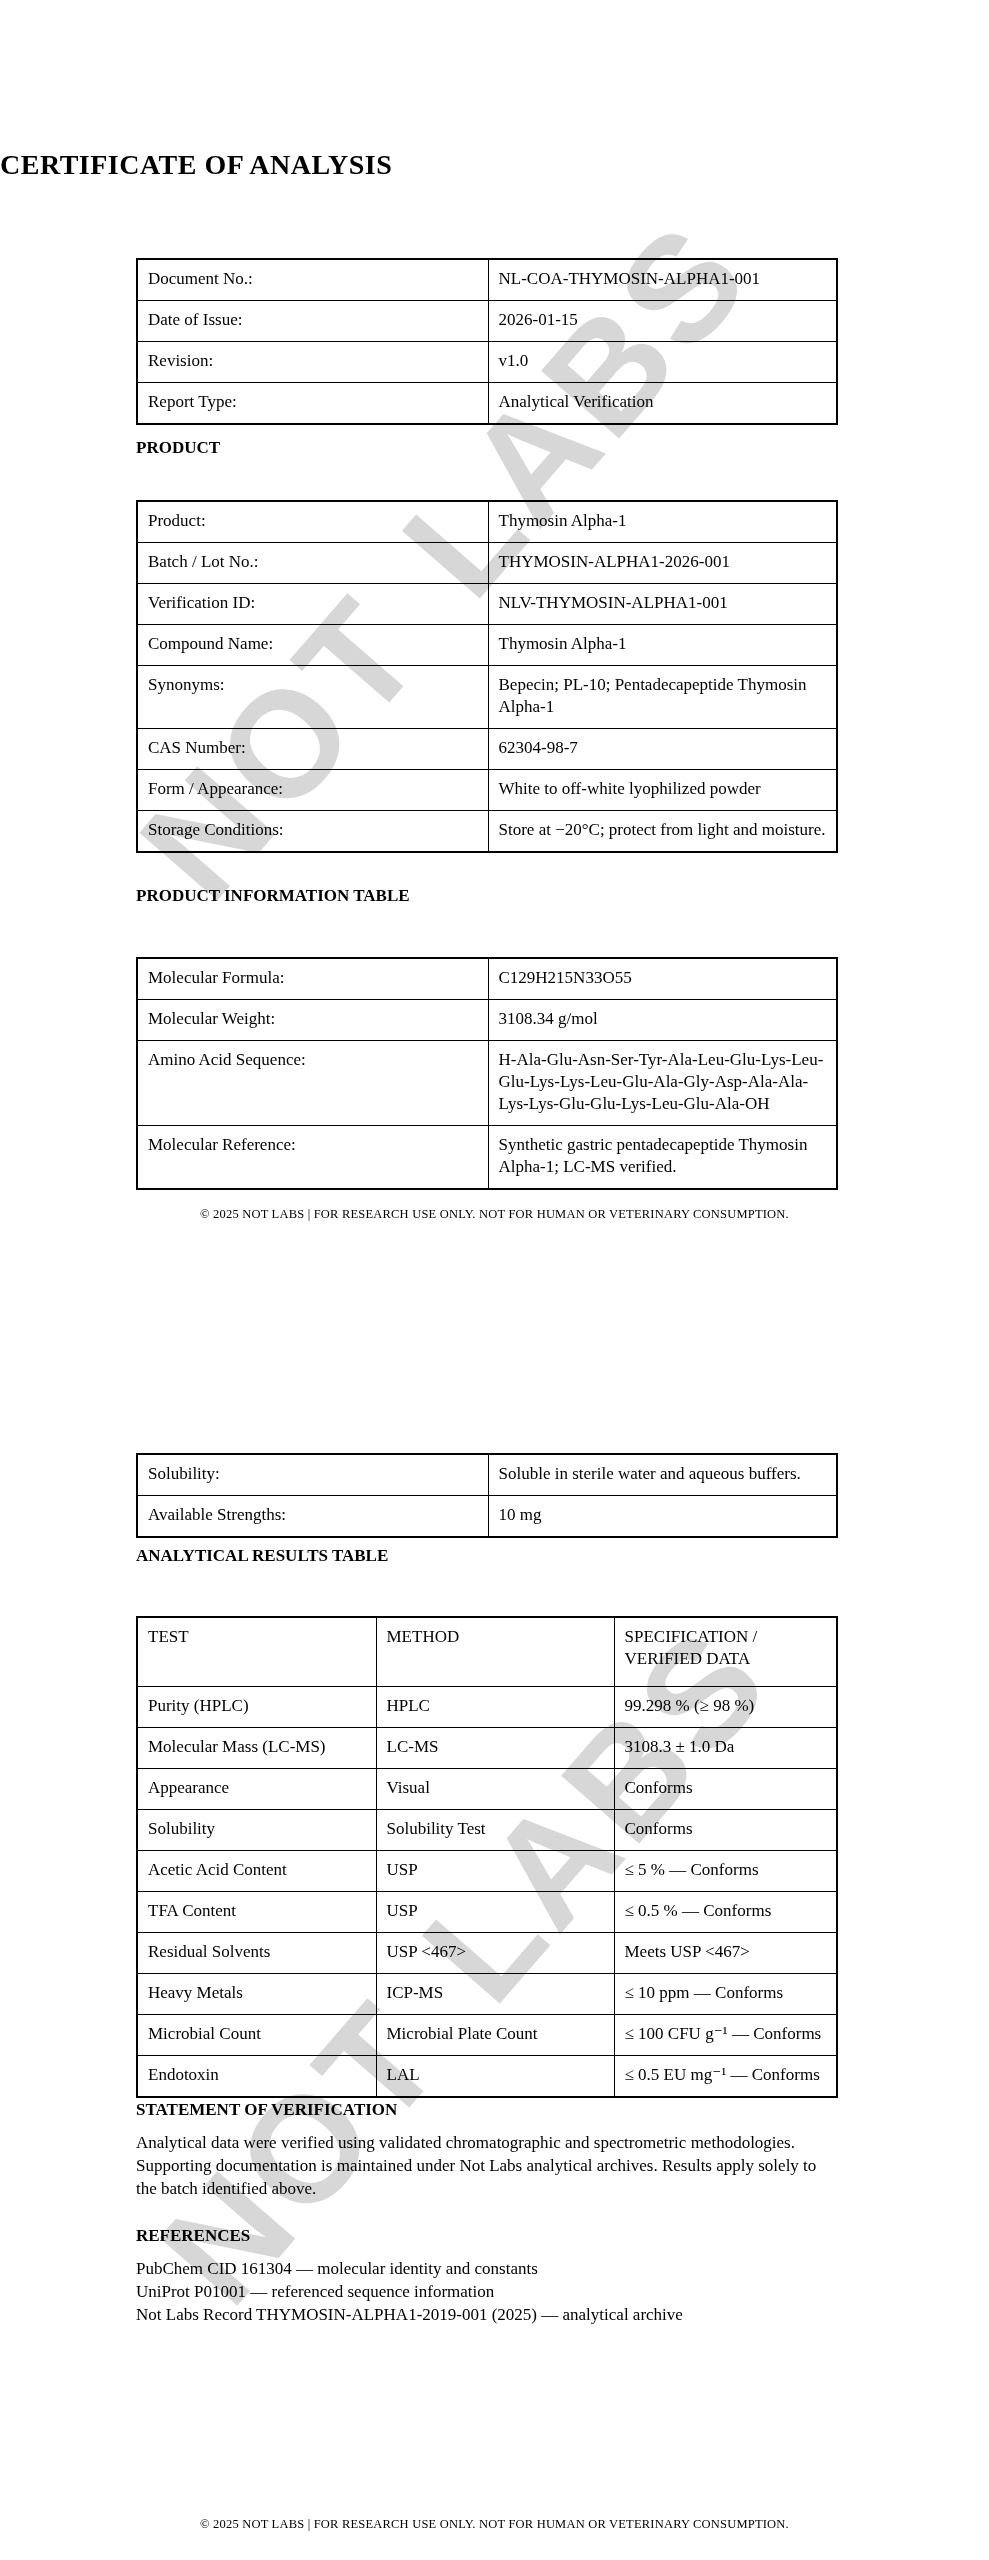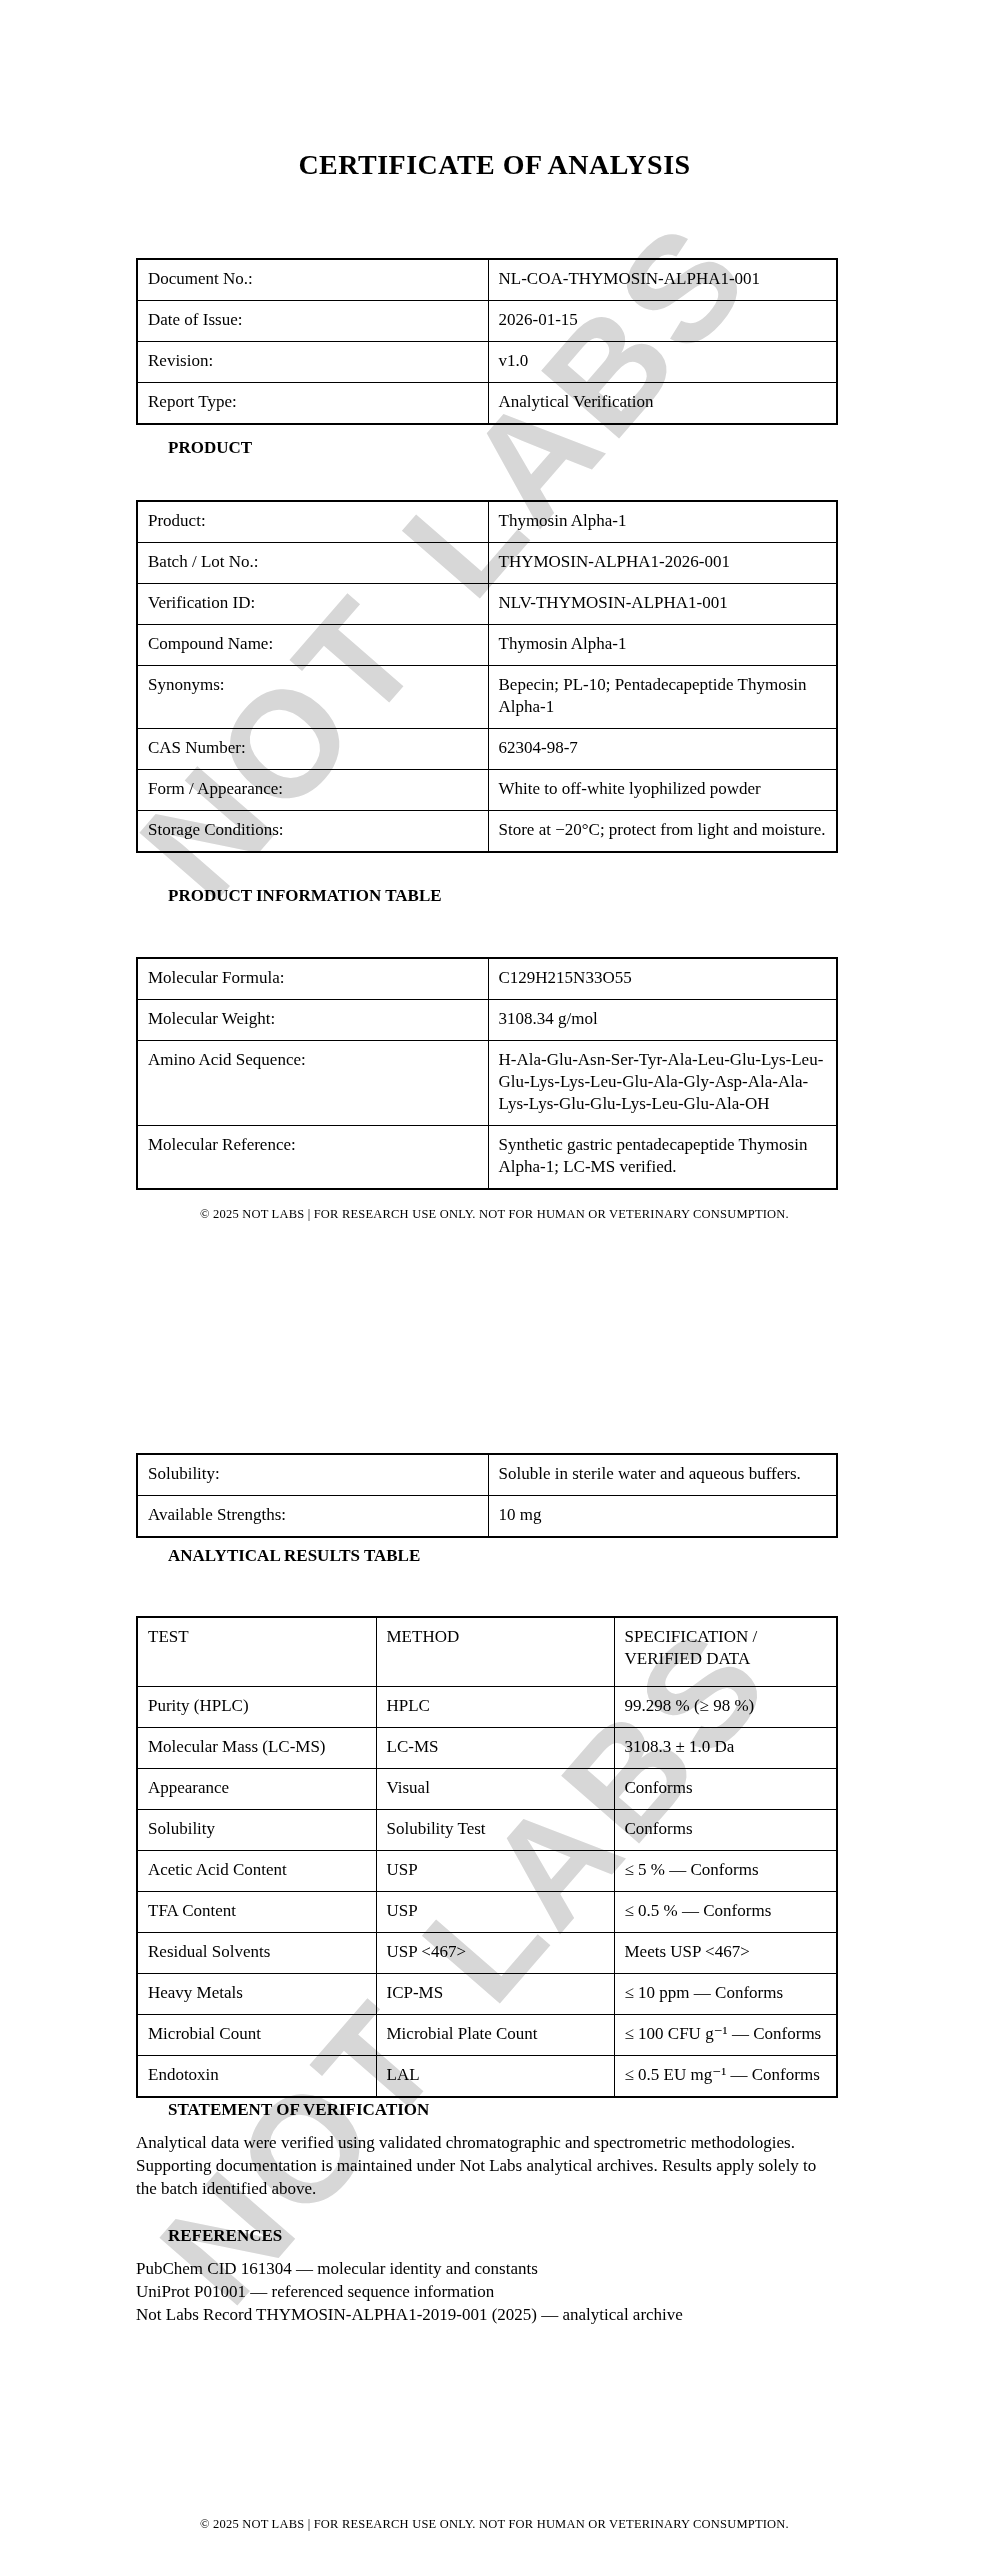--- a/index.html
+++ b/index.html
@@ -23,30 +23,29 @@
     white-space:nowrap;
     transform:translate(-50%,-50%) rotate(-49deg);
     user-select:none;
   }
   .wm1{left:445px;top:560px;}
   .wm2{left:465px;top:1965px;}
   .content{position:absolute;left:0;top:0;width:989px;height:2560px;z-index:1;}
   .abs{position:absolute;}
   .page-title{
     left:0;top:147px;width:989px;
-    text-align:center;
+    text-align:left;
     font-size:28px;font-weight:bold;
     letter-spacing:0.5px;
     line-height:36px;
   }
   .section-heading{
     left:136px;width:700px;
     font-size:17px;font-weight:bold;
     line-height:22px;
-    margin-left:32px;
   }
   table.doc{
     border-collapse:collapse;
     width:700px;
     table-layout:fixed;
     background:transparent;
   }
   table.doc,table.doc td,table.doc th{
     border:1.5px solid #000;
   }

